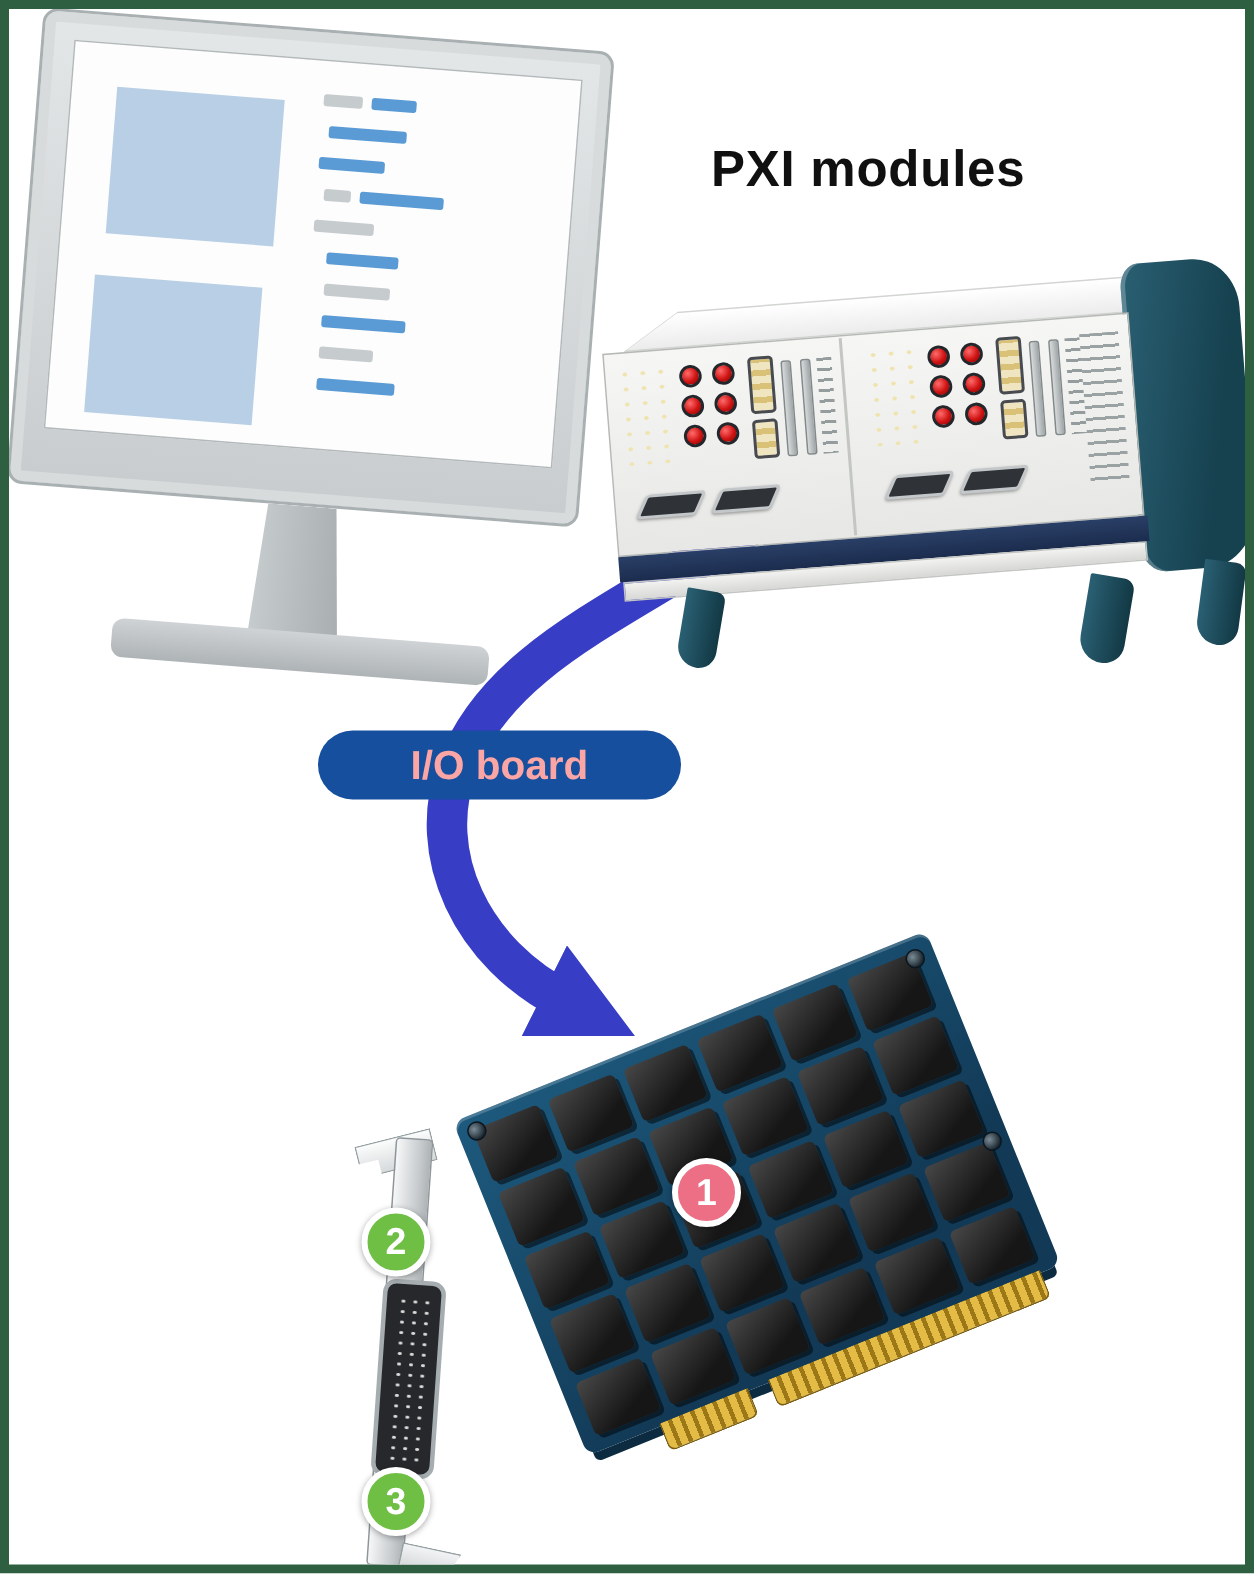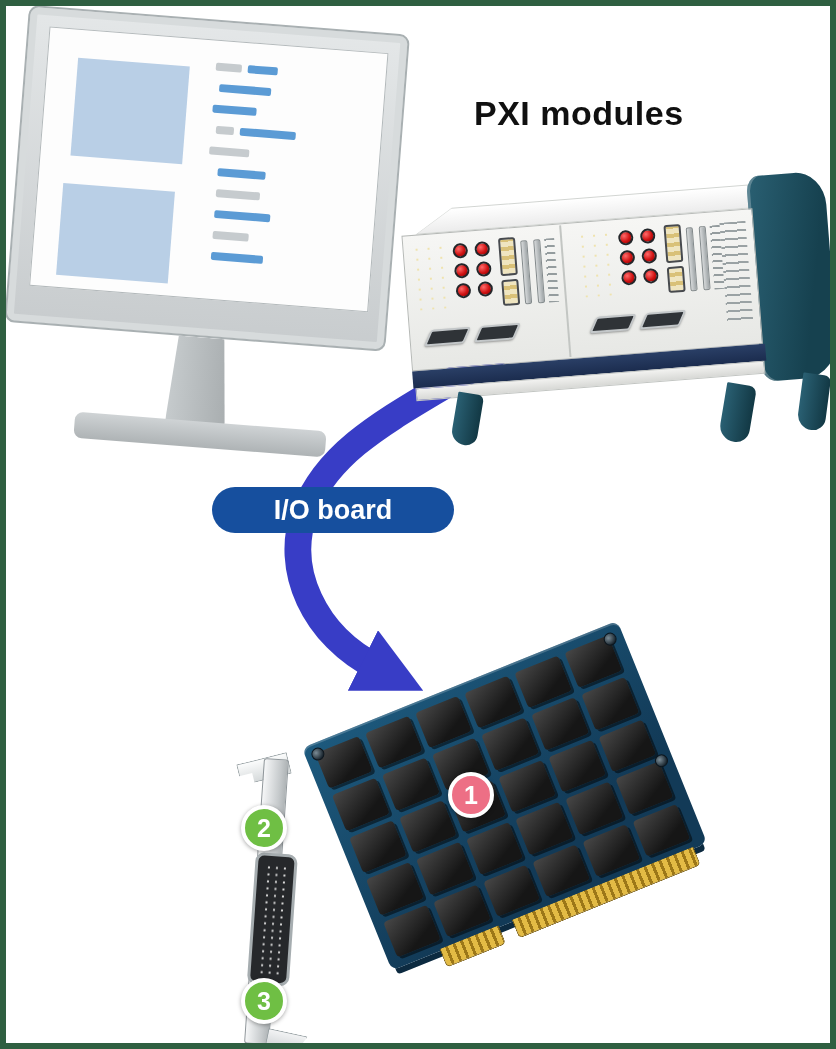--- a/index.html
+++ b/index.html
@@ -81,21 +81,21 @@
               border:2px solid #c3c7c9; border-radius:3px; transform:skewX(-28deg);
               box-shadow:0 1px 2px rgba(0,0,0,.35); }
   .dsub-a{left:12px} .dsub-b{left:62px}
 
   
   .arrow { position:absolute; left:0; top:0; z-index:2; pointer-events:none; }
 
   
   .title { position:absolute; left:468px; top:88px; font-size:34px; font-weight:bold;
            color:#101010; z-index:5; letter-spacing:.5px; }
-  .pill { position:absolute; background:#164f9e; color:#ffffff; font-weight:bold; font-size:27px;
+  .pill { position:absolute; background:#164f9e; color:#fca5a5; font-weight:bold; font-size:27px;
           border-radius:24px; display:flex; align-items:center; justify-content:center; z-index:6; }
   .pill-io { left:206px; top:481px; width:242px; height:46px; }
   .pill-sw { left:419px; top:556px; width:308px; height:46px; }
 
   
   .board { position:absolute; left:296px; top:742px; width:360px; height:290px;
            transform:rotate(-22deg); transform-origin:0 0; z-index:3; }
   .pcb { position:absolute; left:0; top:0; width:340px; height:240px;
          background:linear-gradient(160deg,#1d5a7e,#123a57 70%); border-radius:8px;
          box-shadow: 0 10px 0 -4px #0c2a40, inset 0 2px 0 rgba(255,255,255,.2); }

